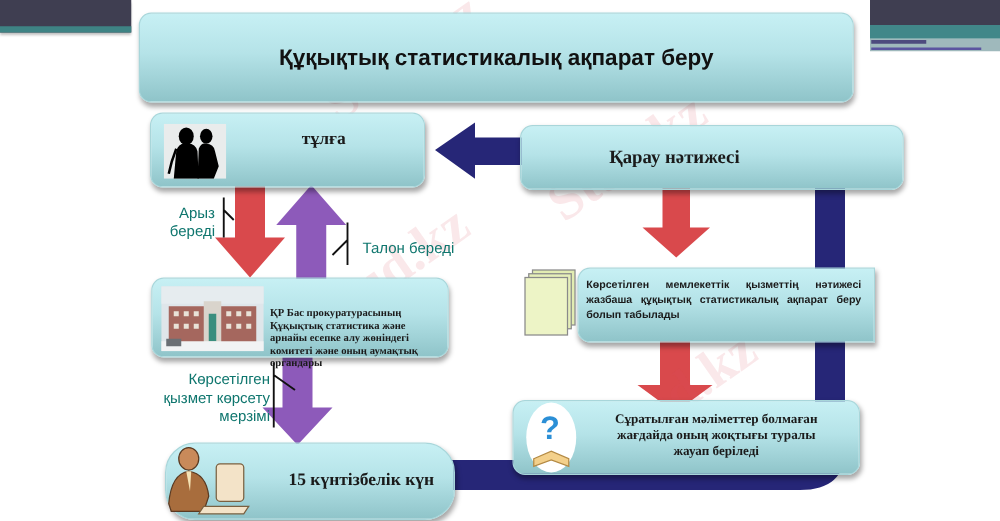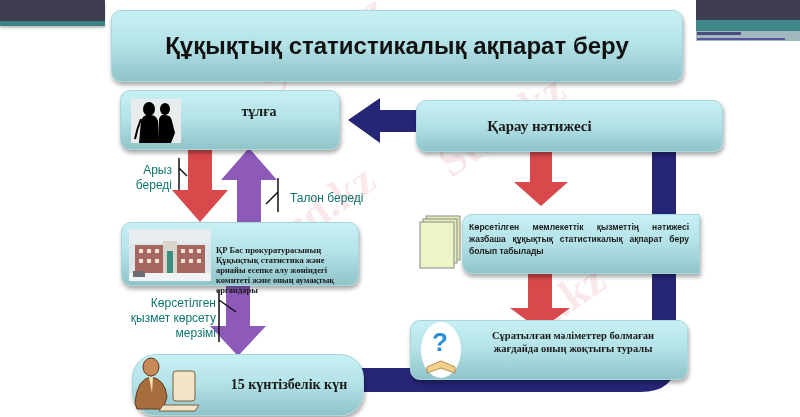--- a/index.html
+++ b/index.html
@@ -23,21 +23,21 @@
   .box {
     position: absolute;
     background: linear-gradient(to bottom, #c7f0f4 0%, #b5e3e8 45%, #8fc4c9 100%);
     border-radius: 10px;
     box-shadow: 1px 3px 4px rgba(0,0,0,0.35);
     border: 1px solid #a8d6da;
   }
   .title-text {
     position: absolute; left: 0; right: 0; top: 0; bottom: 0;
     display: flex; align-items: center; justify-content: center;
-    font-weight: bold; font-size: 24px; color: #111;
+    font-weight: bold; font-size: 18px; color: #111;
   }
   .serif { font-family: "Liberation Serif", serif; font-weight: bold; color: #1a1a1a; }
   .label { font-size: 12px; color: #0f766e; line-height: 15px; }
   .watermark {
     position: absolute; font-family: "Liberation Serif", serif; font-weight: bold;
     color: rgba(220,80,90,0.13); font-size: 44px; transform: rotate(-35deg);
     white-space: nowrap; pointer-events: none;
   }
 </style>
 </head>
@@ -154,20 +154,21 @@
 
 <div class="box" style="left:410px;top:320px;width:276px;height:58px;">
   <svg class="abs" style="left:8px;top:0px;" width="44" height="58">
     <ellipse cx="22" cy="29" rx="20" ry="28" fill="#ffffff"></ellipse>
     <text x="13" y="30" font-size="26" font-weight="bold" fill="#2b8fd6" font-family="Liberation Sans, sans-serif">?</text>
     <path d="M8 46 L22 40 L36 46 L36 52 L22 47 L8 52 Z" fill="#f3d08b" stroke="#b48a44" stroke-width="1"></path>
   </svg>
   <div class="abs serif" style="left:54px;right:6px;top:8px;text-align:center;font-size:10.5px;line-height:13px;">
     <div>Сұратылған мәліметтер болмаған</div>
     <div>жағдайда оның жоқтығы туралы</div>
+    <div>жауап беріледі</div>
   </div>
 </div>
 
 <div class="box" style="left:132px;top:354px;width:230px;height:60px;border-radius:24px;">
   <svg class="abs" style="left:-10px;top:-2px;" width="84" height="60">
     <ellipse cx="28" cy="14" rx="8" ry="9" fill="#c98a5a" stroke="#5a3a22" stroke-width="1"></ellipse>
     <path d="M12 50 Q14 26 28 24 Q42 26 44 44 L40 56 L14 56 Z" fill="#a86d3d" stroke="#5a3a22" stroke-width="1"></path>
     <path d="M26 24 L30 24 L29 40 Z" fill="#f4e3b5"></path>
     <rect x="50" y="18" width="22" height="30" rx="3" fill="#f3e3c8" stroke="#7a6040" stroke-width="1"></rect>
     <path d="M40 52 L76 52 L72 58 L36 58 Z" fill="#f3e3c8" stroke="#7a6040" stroke-width="1"></path>

